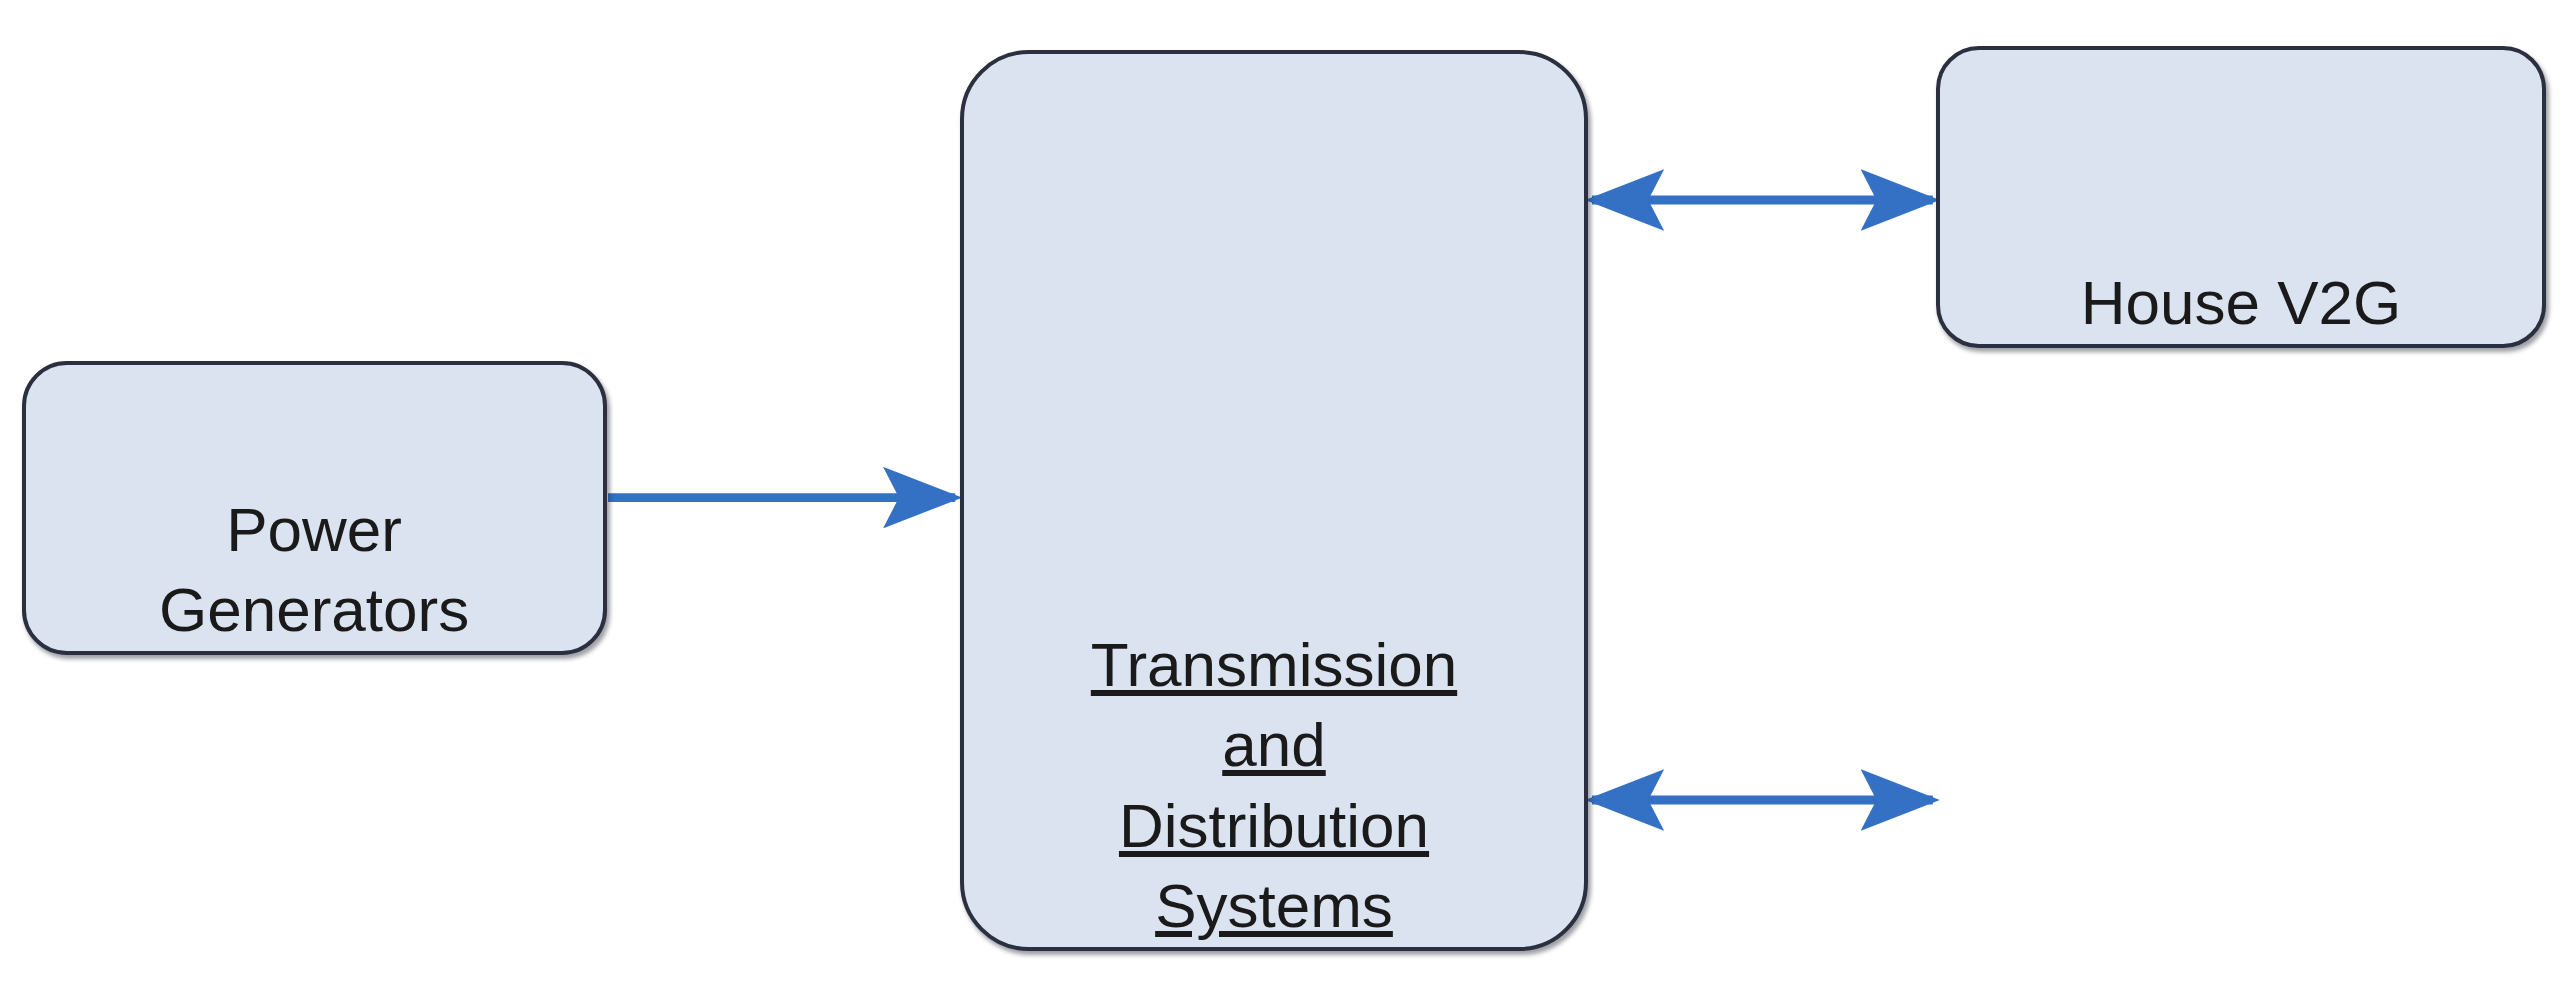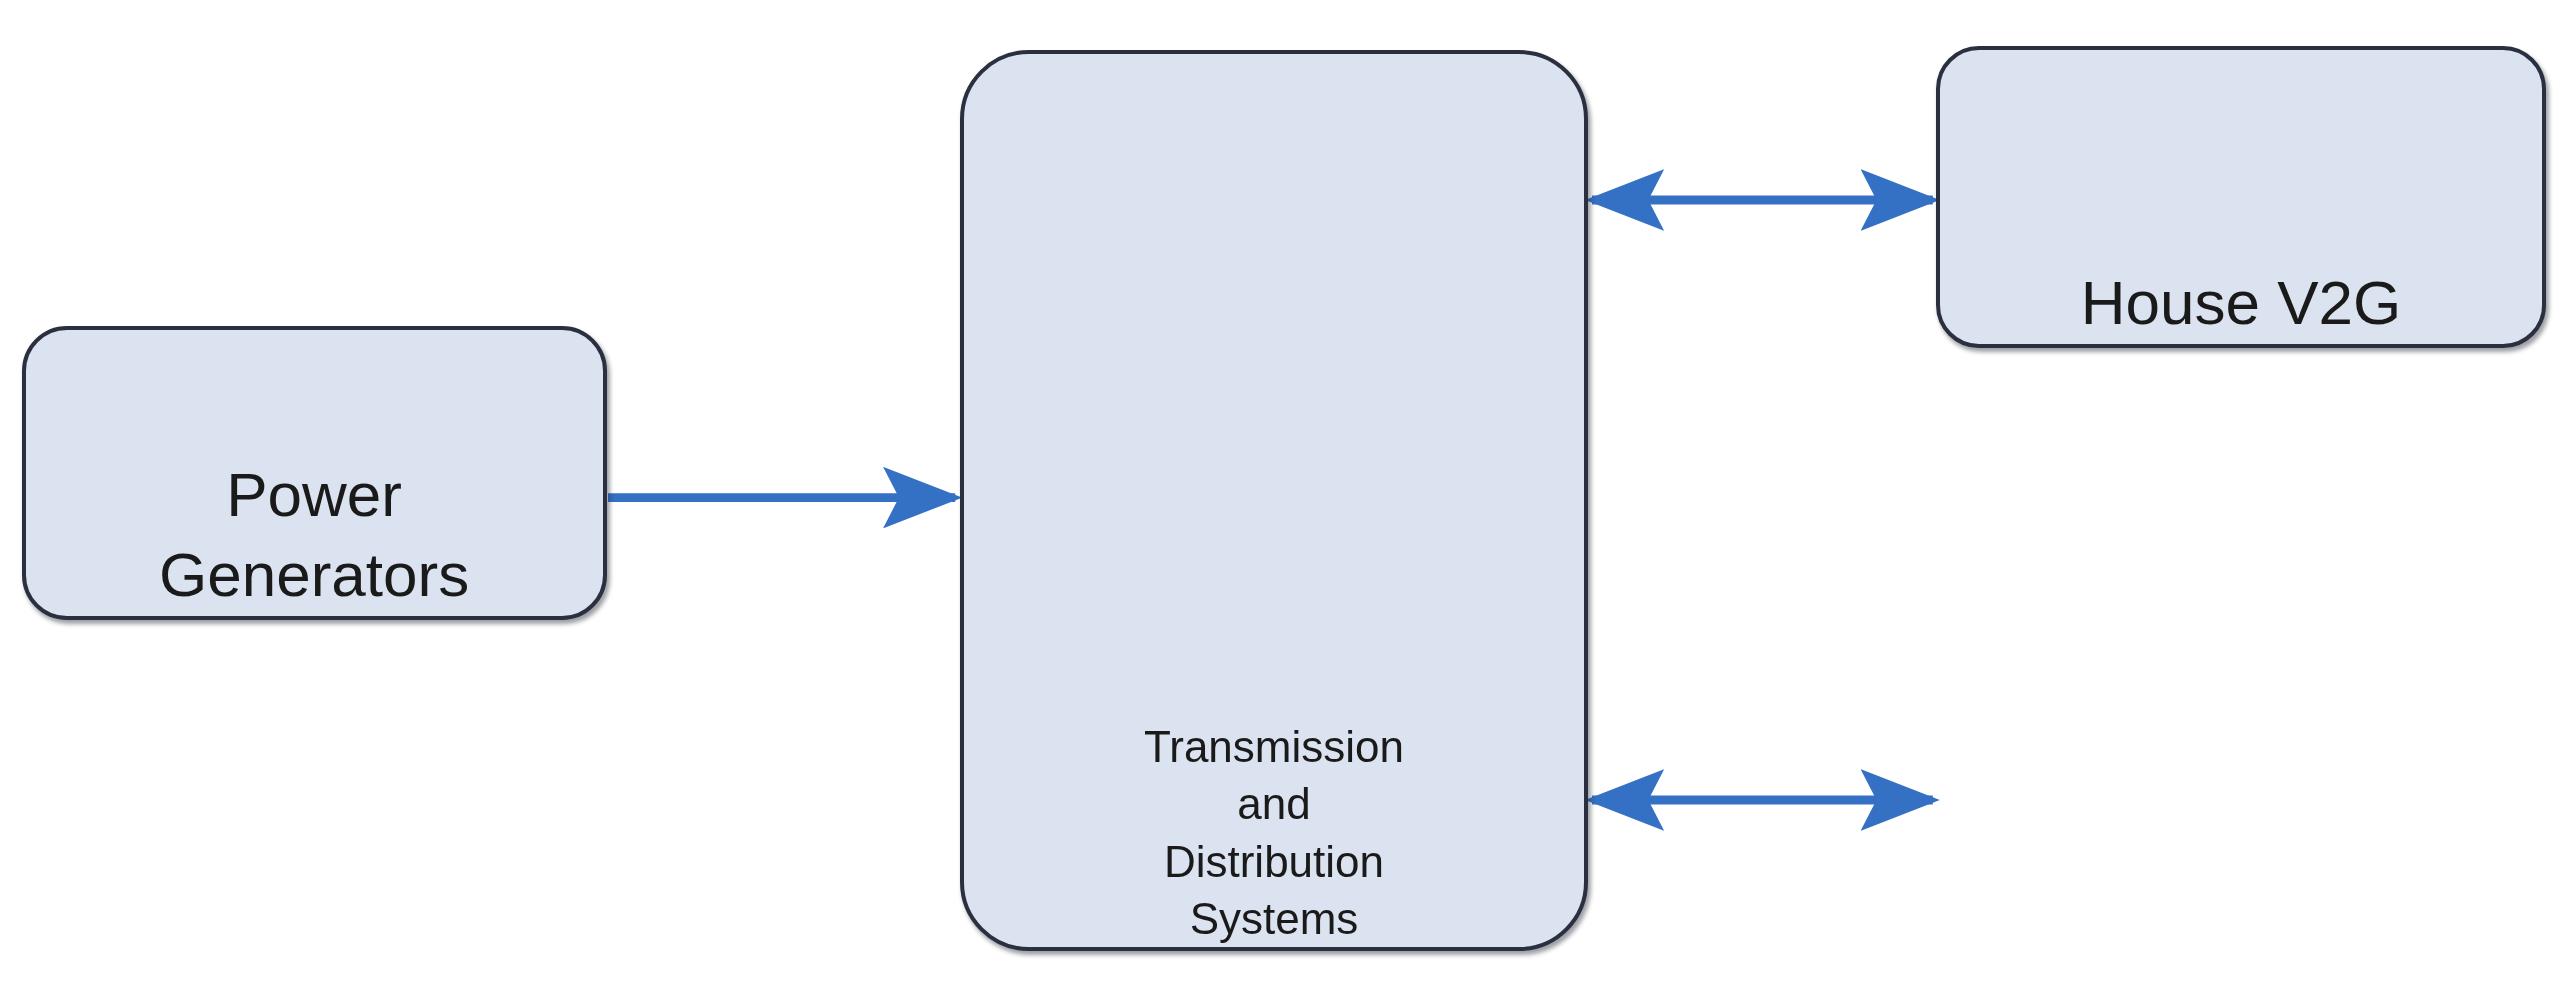--- a/index.html
+++ b/index.html
@@ -40,31 +40,32 @@
     z-index: 3;
   }
   .node .label {
     display: block;
     line-height: 1.30;
     white-space: pre-line;
     padding: 0 14.4px;
   }
 
   #node-power-generators {
-    left: 21.6px;  top: 326px;
+    left: 21.6px;  top: 361px;
     width: 585px; height: 294px;
     border-radius: 45px;
     font-size: 62px;
   }
 
   #node-transmission-distribution {
     left: 960px; top: 50px;
     width: 628px; height: 901px;
     border-radius: 69px;
-    font-size: 44px;
+    font-size: 62px;
+    text-decoration: underline;
   }
 
   #node-house-v2g {
     left: 1936px; top: 46px;
     width: 610px; height: 302px;
     border-radius: 43px;
     font-size: 62px;
   }
 
   #node-parking-lot-v2g {

